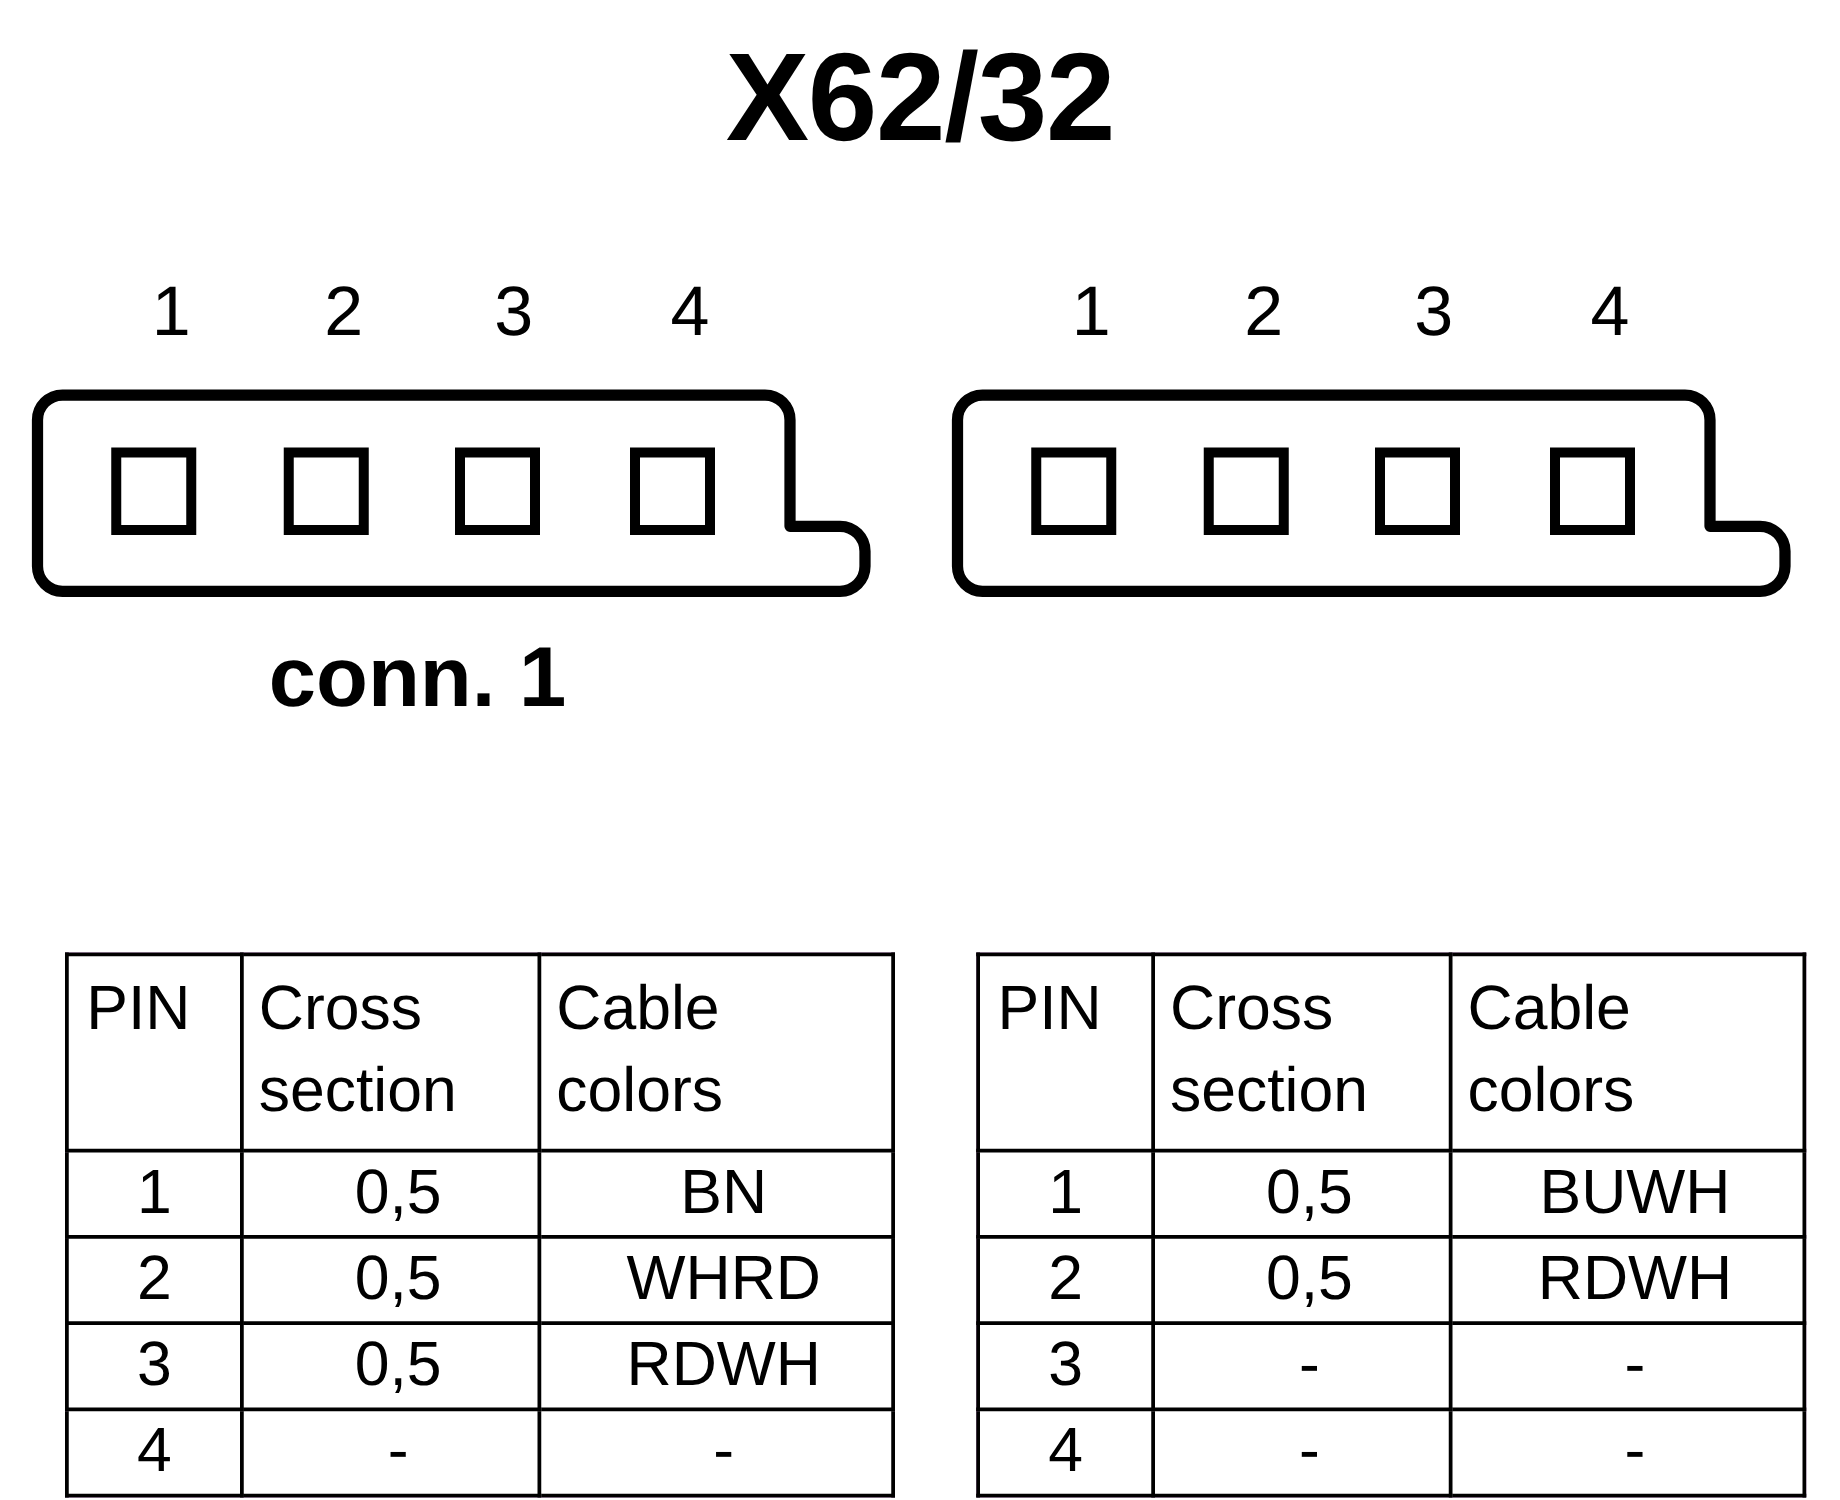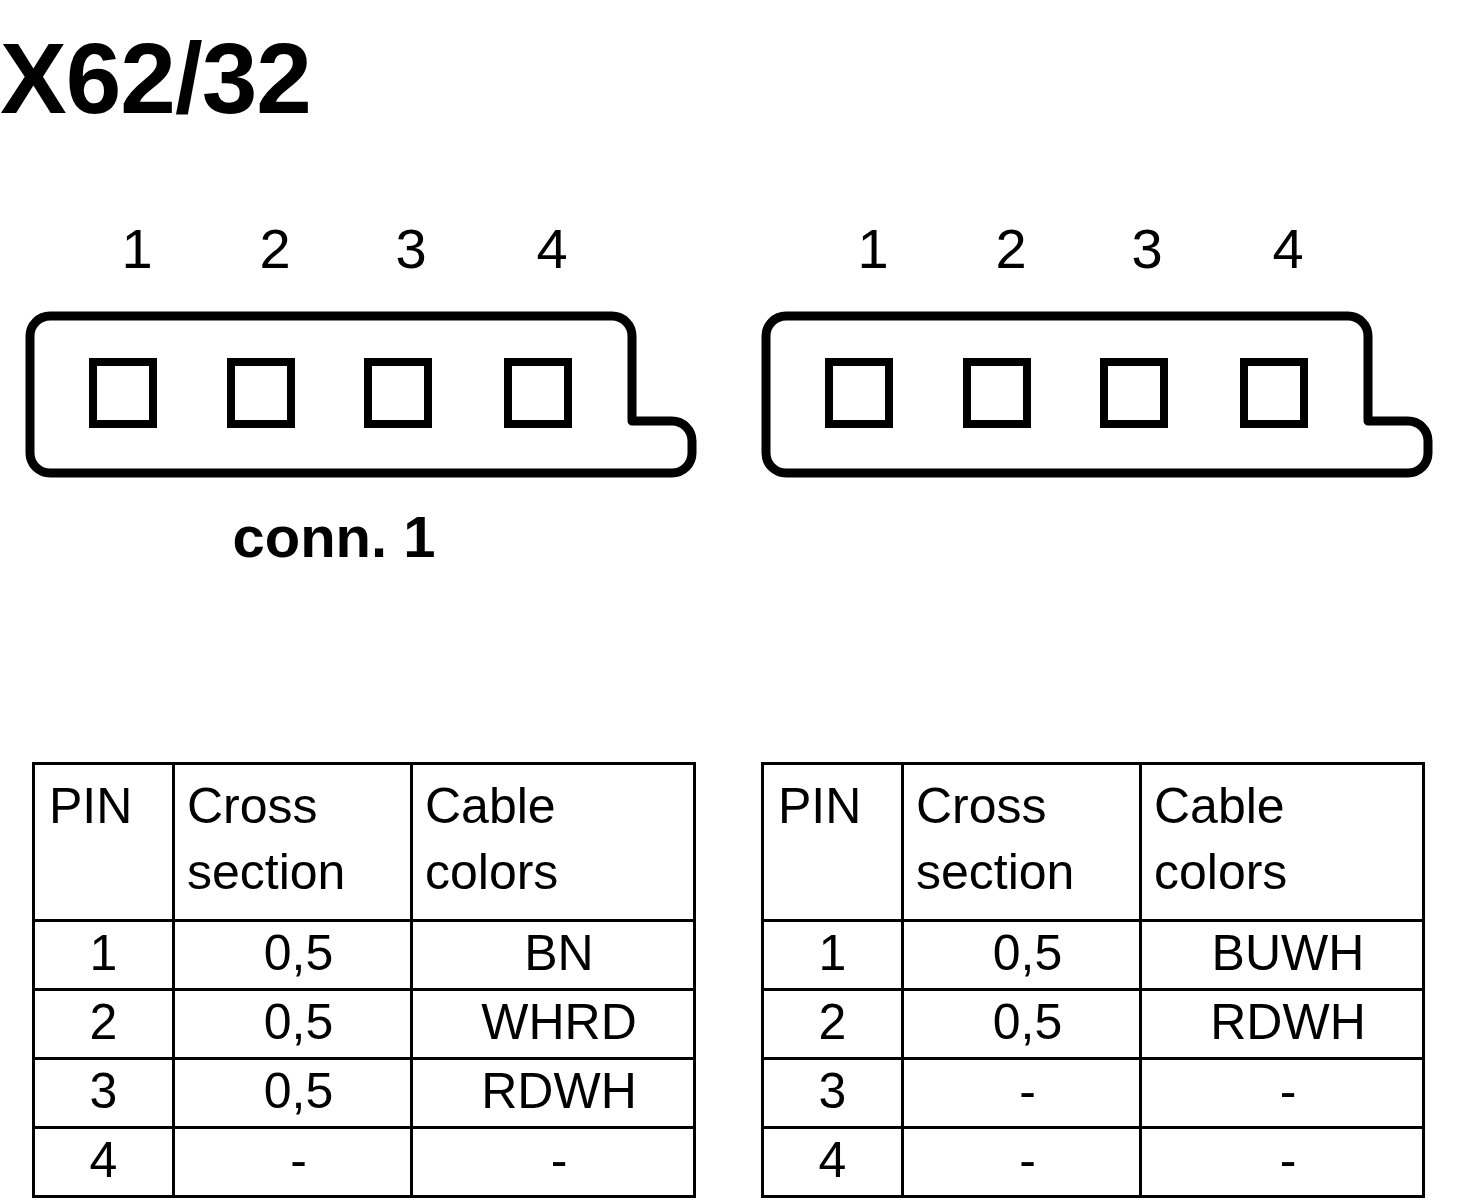--- a/index.html
+++ b/index.html
@@ -17,20 +17,21 @@
     color: #000000;
     -webkit-font-smoothing: antialiased;
   }
 
   
   .page-title {
     position: absolute;
     left: 0;
     top: 28px;
     width: 1472px;
+    text-align: center;
     font-size: 100px;
     font-weight: bold;
     line-height: 1;
     letter-spacing: -1px;
   }
 
   
   .connector-block {
     position: absolute;
     top: 220px;
@@ -69,33 +70,34 @@
     height: 180px;
     display: block;
   }
 
   .conn-label {
     position: absolute;
     left: 0;
     top: 288px;
     width: 640px;
     text-align: center;
-    font-size: 58px;
+    font-size: 68px;
     font-weight: bold;
     line-height: 1;
   }
 
   
   .pin-table {
     position: absolute;
     top: 762px;
     width: 661px;
     border-collapse: collapse;
     table-layout: fixed;
     background: #f0abfc;
+    margin-left: 20px;
   }
   #pin-table-conn1 { left: 32px; }
   #pin-table-conn4 { left: 761px; }
 
   .pin-table td,
   .pin-table th {
     border: 3px solid #000000;
     padding: 0;
     font-weight: normal;
     font-size: 50px;

